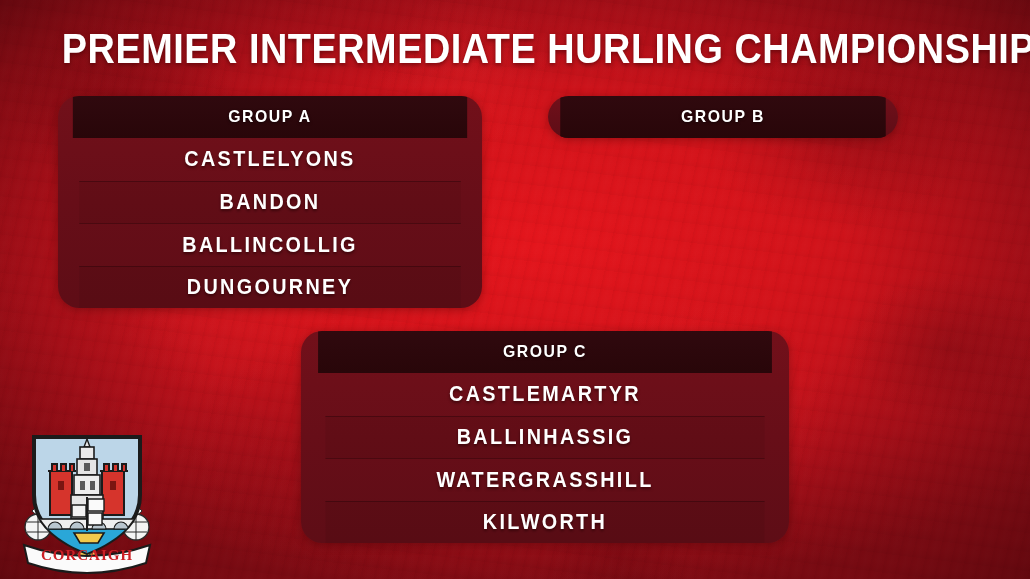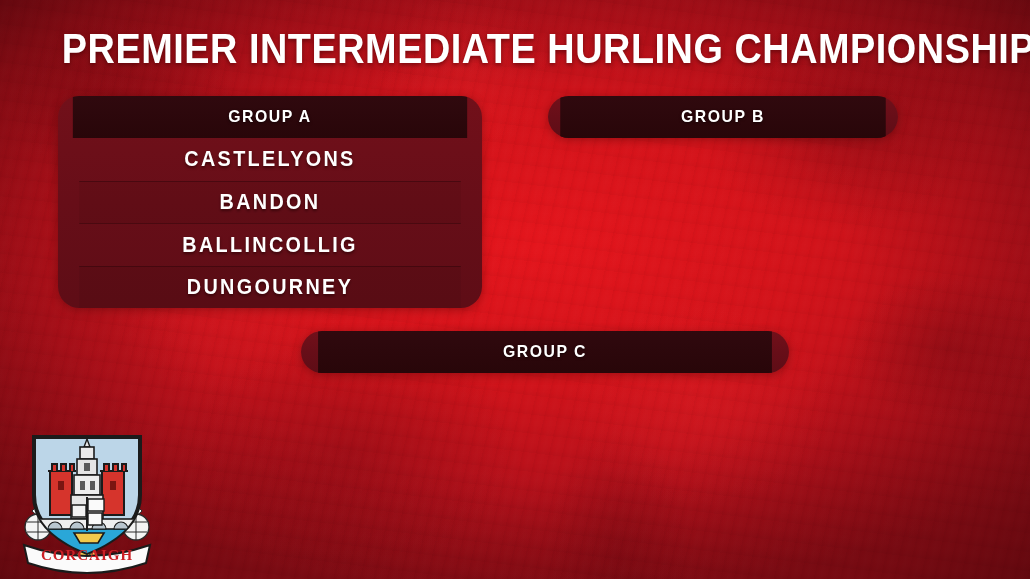--- a/index.html
+++ b/index.html
@@ -114,20 +114,26 @@
     <div class="row alt">DUNGOURNEY</div>
   </div>
 </div>
 
 <div class="panel" id="panel-b">
   <div class="panel-header">GROUP B</div>
 </div>
 
 <div class="panel" id="panel-c">
   <div class="panel-header">GROUP C</div>
+  <div class="panel-rows">
+    <div class="row">CASTLEMARTYR</div>
+    <div class="row alt">BALLINHASSIG</div>
+    <div class="row">WATERGRASSHILL</div>
+    <div class="row alt">KILWORTH</div>
+  </div>
 </div>
 
 <div id="crest">
 <svg viewBox="0 0 146 152" width="146" height="152" xmlns="http://www.w3.org/2000/svg">
   <defs>
     <clipPath id="shieldClip">
       <path d="M20 14 H126 V72 C126 100 103 118 73 130 C43 118 20 100 20 72 Z"></path>
     </clipPath>
   </defs>
 

